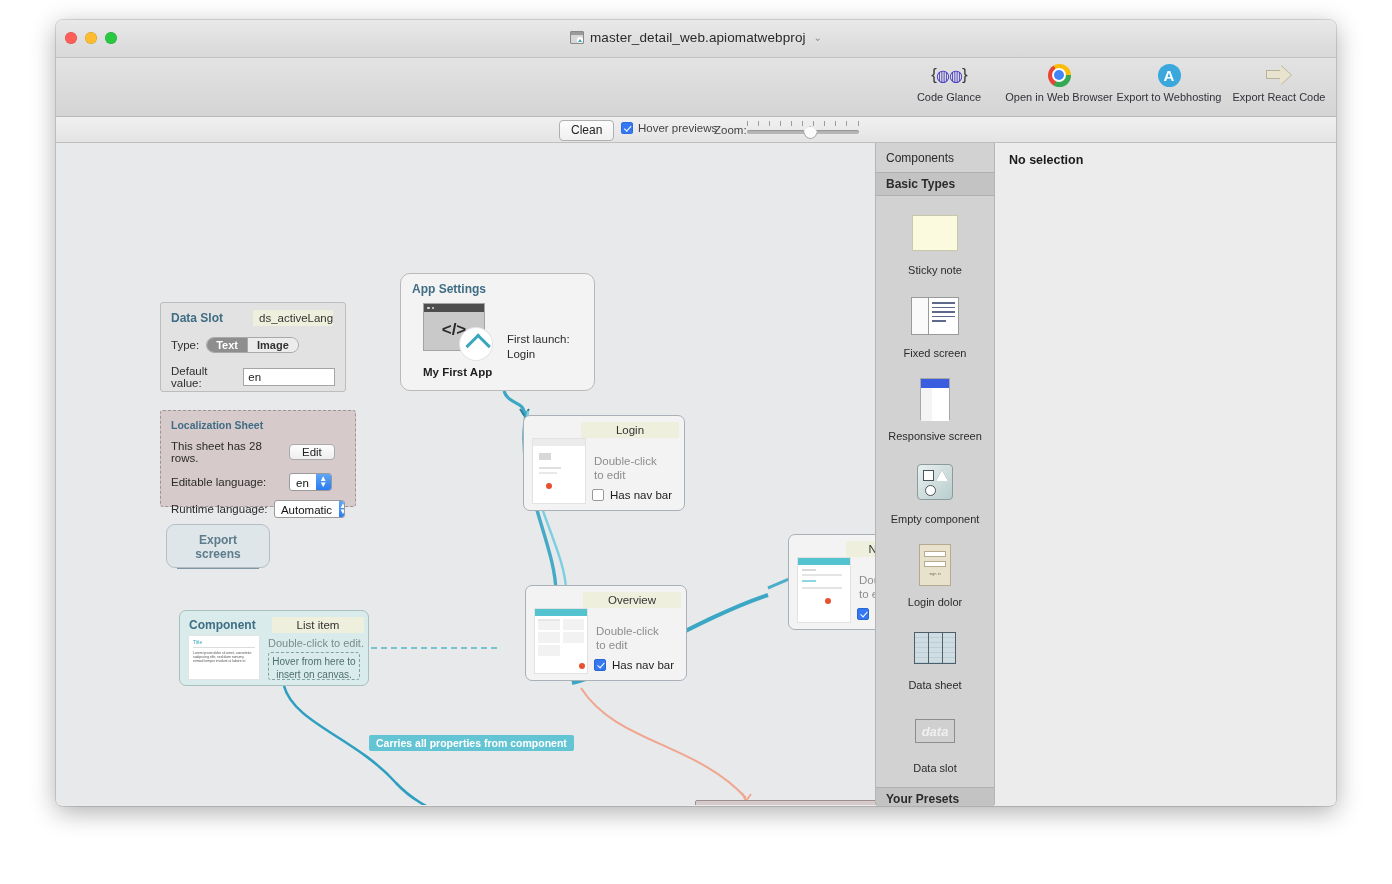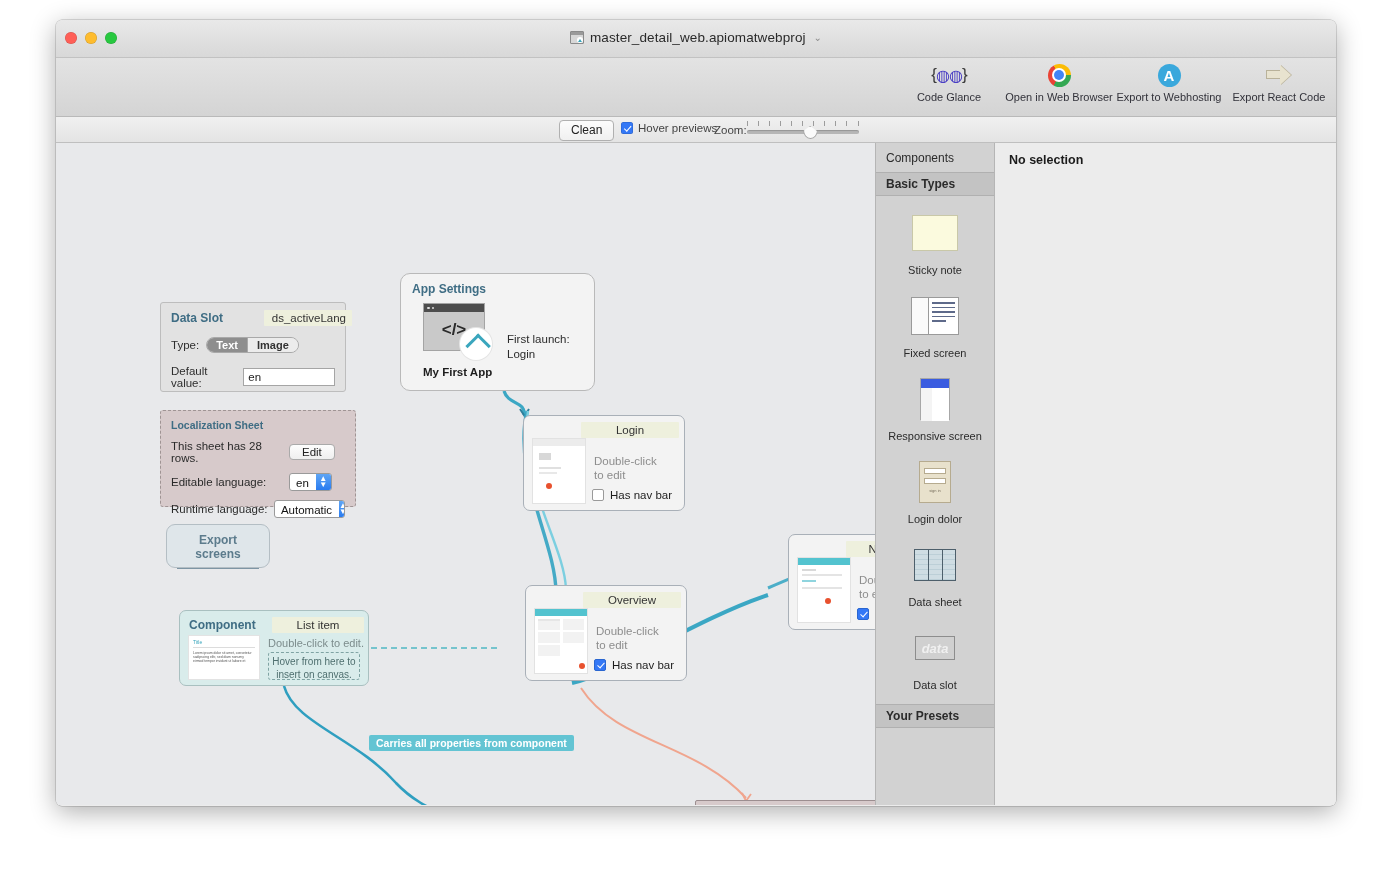--- a/index.html
+++ b/index.html
@@ -118,21 +118,21 @@
     background: #eef0dd; color: #333; font-size: 11.5px; padding: 2px 6px;
     border-radius: 1px; white-space: nowrap;
   }
 
   
   .dataslot {
     left: 104px; top: 159px; width: 186px; height: 90px;
     background: #e2e2e2; border: 1px solid #bdbdbd; border-radius: 3px;
     padding: 8px 10px;
   }
-  .dataslot .name-field { position:absolute; left:103px; top:7px; width:88px; text-align:right; }
+  .dataslot .name-field { position:absolute; left:92px; top:7px; width:80px; text-align:right; }
   .dataslot .row { display:flex; align-items:center; gap:7px; margin-top:12px; font-size:11.5px; color:#2e2e2e; }
   .seg { display:flex; border:1px solid #a9a9a9; border-radius:9px; overflow:hidden; }
   .seg b { font-size:11px; padding:1px 9px; font-weight:bold; }
   .seg b.on { background:#8e8e8e; color:#fff; }
   .seg b.off { background:#ececec; color:#333; border-left:1px solid #a9a9a9; }
   .txtfield { background:#fff; border:1px solid #a5a5a5; font-size:11.5px; padding:2px 4px; width:98px; color:#222; }
 
   
   .localiz {
     left:104px; top:267px; width:196px; height:97px;
@@ -556,20 +556,30 @@
         <div class="cp-ic">
           <span class="ic-resp">
               <span class="top" style="display:block"></span>
               <span class="side" style="display:block"></span>
             </span>
         </div>
         <div class="cp-lab">Responsive screen</div>
       </div>
       <div class="cp-item">
         <div class="cp-ic">
+          <span class="ic-empty">
+              <span class="sq"></span>
+              <span class="tr"></span>
+              <span class="ci"></span>
+            </span>
+        </div>
+        <div class="cp-lab">Empty component</div>
+      </div>
+      <div class="cp-item">
+        <div class="cp-ic">
           <span class="ic-login">
               <i></i>
               <i></i>
               <u>sign in</u>
             </span>
         </div>
         <div class="cp-lab">Login dolor</div>
       </div>
       <div class="cp-item">
         <div class="cp-ic">

